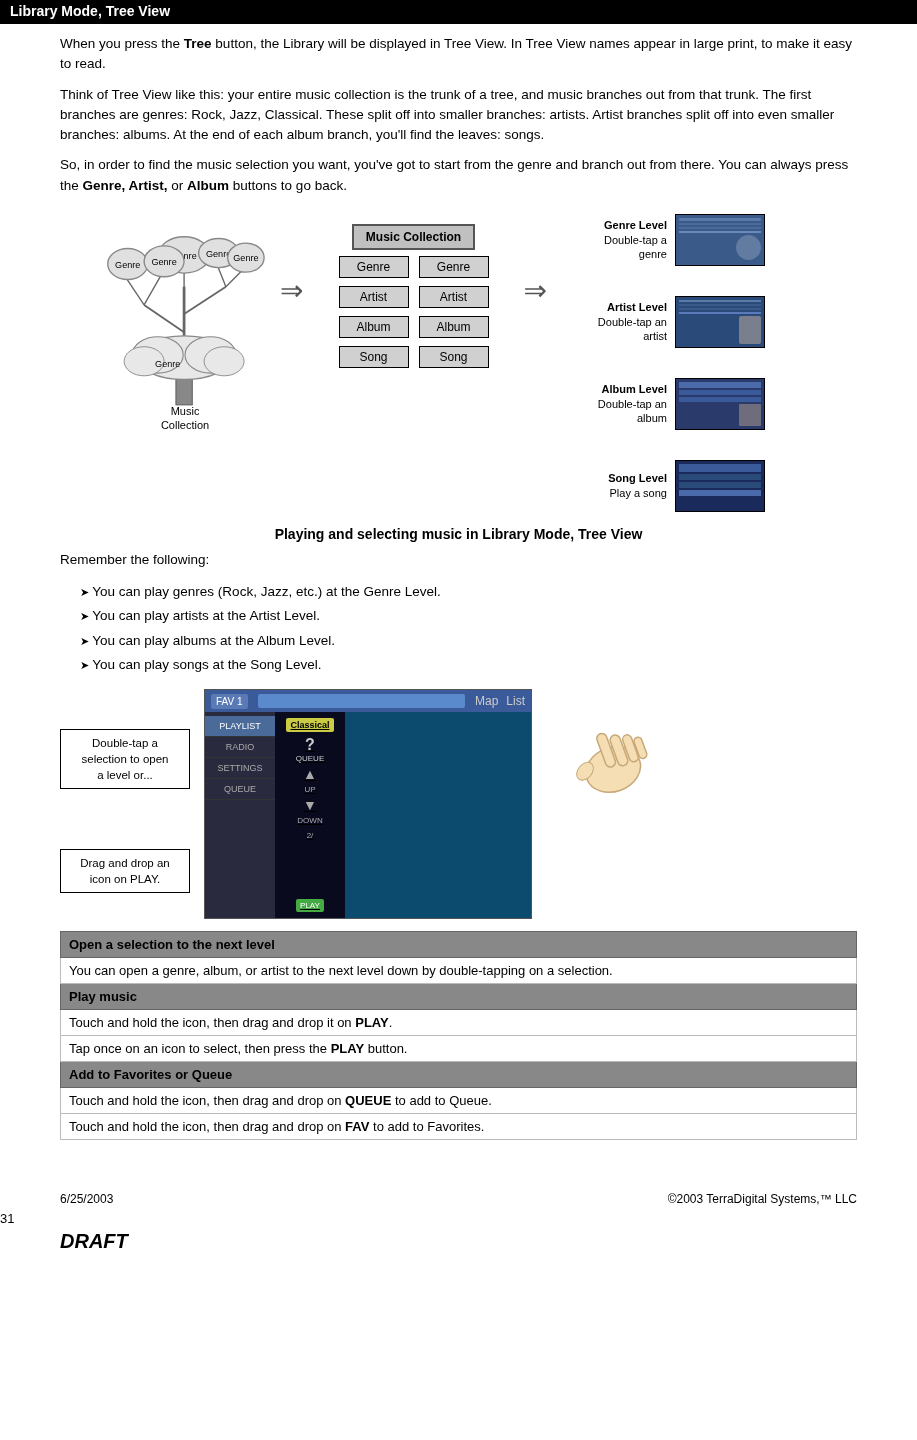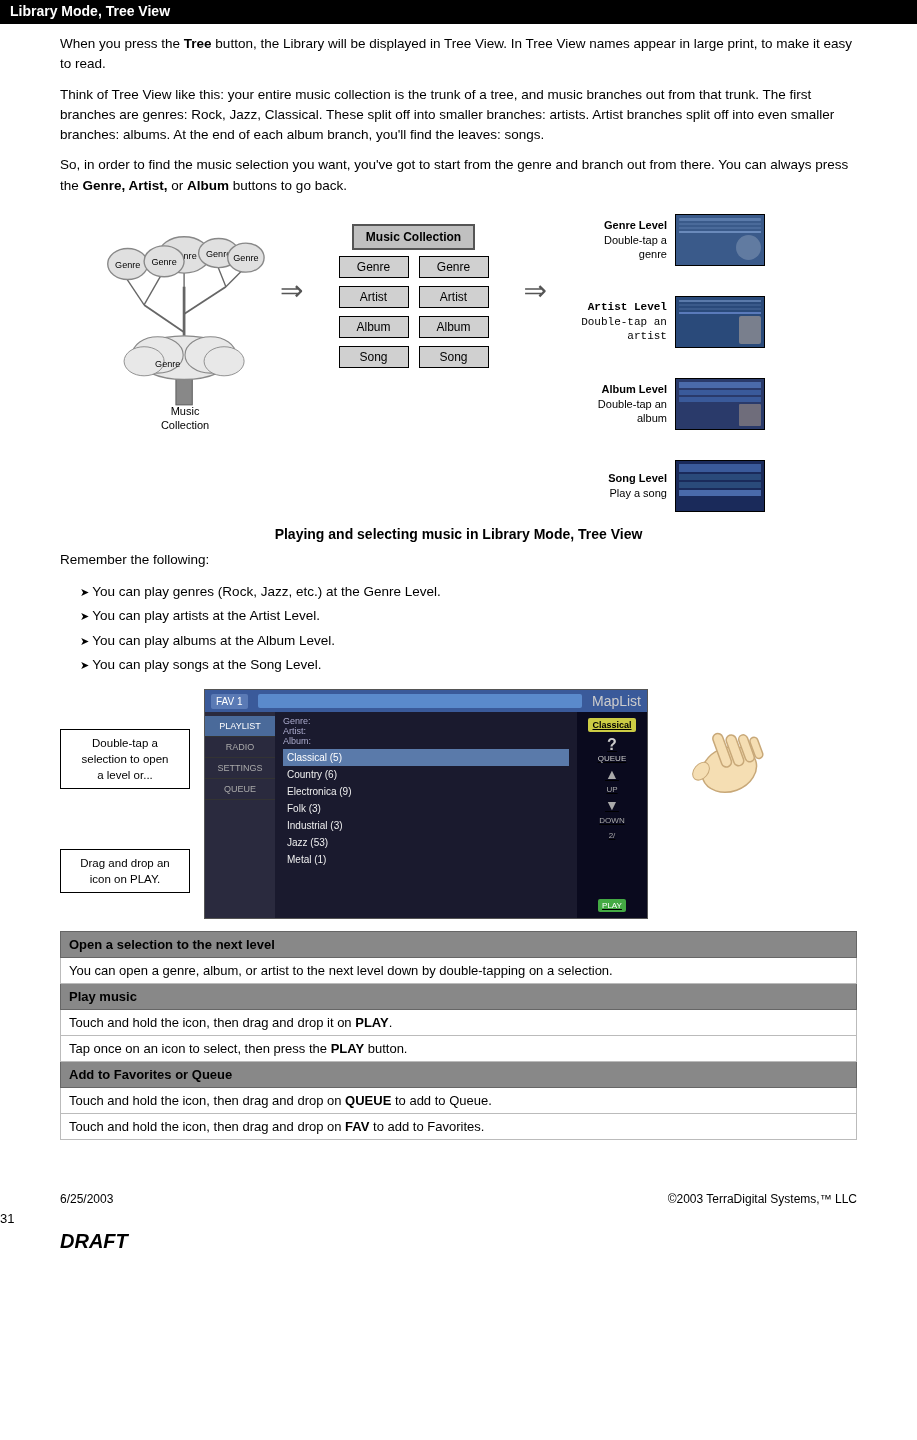--- a/index.html
+++ b/index.html
@@ -170,21 +170,21 @@
     .callout-box {
       border: 1px solid #000;
       padding: 5px 8px;
       font-size: 11.5px;
       text-align: center;
       line-height: 1.4;
       background: #fff;
     }
 
     .screenshot-img {
-      width: 444px;
+      width: 328px;
       height: 230px;
       border: 1px solid #555;
       background: #0c4a6e;
       position: relative;
       overflow: hidden;
     }
 
     .ss-top-bar {
       background: #3a5a9a;
       height: 22px;
@@ -197,23 +197,24 @@
     .ss-fav-label {
       background: #5a7ab5;
       color: #fff;
       font-size: 10px;
       padding: 2px 5px;
       border-radius: 2px;
     }
 
     .ss-map-list {
       color: #ccc;
-      font-size: 14px;
+      font-size: 12px;
       margin-left: auto;
       display: flex;
+      gap: 8px;
     }
 
     .ss-body {
       display: flex;
       height: calc(100% - 22px);
     }
 
     .ss-left-nav {
       width: 70px;
       background: #2a2a3e;
@@ -448,21 +449,21 @@
             <div style="background:#4a6a9a; height:6px; margin-bottom:2px;"></div>
             <div style="background:#4a6a9a; height:6px; margin-bottom:2px;"></div>
             <div style="background:#6a8abb; height:6px; margin-bottom:2px;"></div>
             <div style="flex:1; display:flex; align-items:flex-end;">
               <div style="background:rgba(255,255,255,0.2); width:25px; height:25px; border-radius:50%; margin-left:auto; margin-bottom:2px;"></div>
             </div>
           </div>
         </div>
       </div>
 
-      <div style="display:flex; align-items:center; gap:8px;font-family:Liberation Mono, monospace;">
+      <div style="display:flex; align-items:center; gap:8px;">
         <div style="font-size:11px; text-align:right; line-height:1.3; min-width:110px;">
           <strong>Artist Level</strong><br>Double-tap an<br>artist
         </div>
         <div class="screen-thumb">
           <div style="background:#2a4a7a; width:100%; height:100%; display:flex; flex-direction:column; padding:3px;">
             <div style="background:#5a7aaa; height:8px; margin-bottom:2px;"></div>
             <div style="background:#3a5a8a; height:6px; margin-bottom:2px;"></div>
             <div style="background:#3a5a8a; height:6px; margin-bottom:2px;"></div>
             <div style="background:#5a7aba; height:6px; margin-bottom:2px;"></div>
             <div style="flex:1; display:flex; align-items:flex-end; justify-content:flex-end;">
@@ -548,32 +549,20 @@
 
       <div class="ss-body">
 
         <div class="ss-left-nav">
           <div class="ss-nav-item active">PLAYLIST</div>
           <div class="ss-nav-item">RADIO</div>
           <div class="ss-nav-item">SETTINGS</div>
           <div class="ss-nav-item">QUEUE</div>
         </div>
 
-        <div class="ss-main-content">
-          <div class="ss-breadcrumb">
-            Genre:<br>Artist:<br>Album:
-          </div>
-          <div class="ss-genre-item selected">Classical (5)</div>
-          <div class="ss-genre-item">Country (6)</div>
-          <div class="ss-genre-item">Electronica (9)</div>
-          <div class="ss-genre-item">Folk (3)</div>
-          <div class="ss-genre-item">Industrial (3)</div>
-          <div class="ss-genre-item">Jazz (53)</div>
-          <div class="ss-genre-item">Metal (1)</div>
-        </div>
 
         <div class="ss-right-panel">
           <div style="background:#cc4; color:#000; font-size:9px; padding:2px 4px; border-radius:2px; font-weight:bold;">Classical</div>
           <div class="ss-help-btn">
             <div style="font-size:16px; font-weight:bold;">?</div>
             <div style="font-size:8px;">QUEUE</div>
           </div>
           <div class="ss-arrow-btn">▲</div>
           <div style="font-size:8px; color:#aaa;">UP</div>
           <div class="ss-arrow-btn">▼</div>

